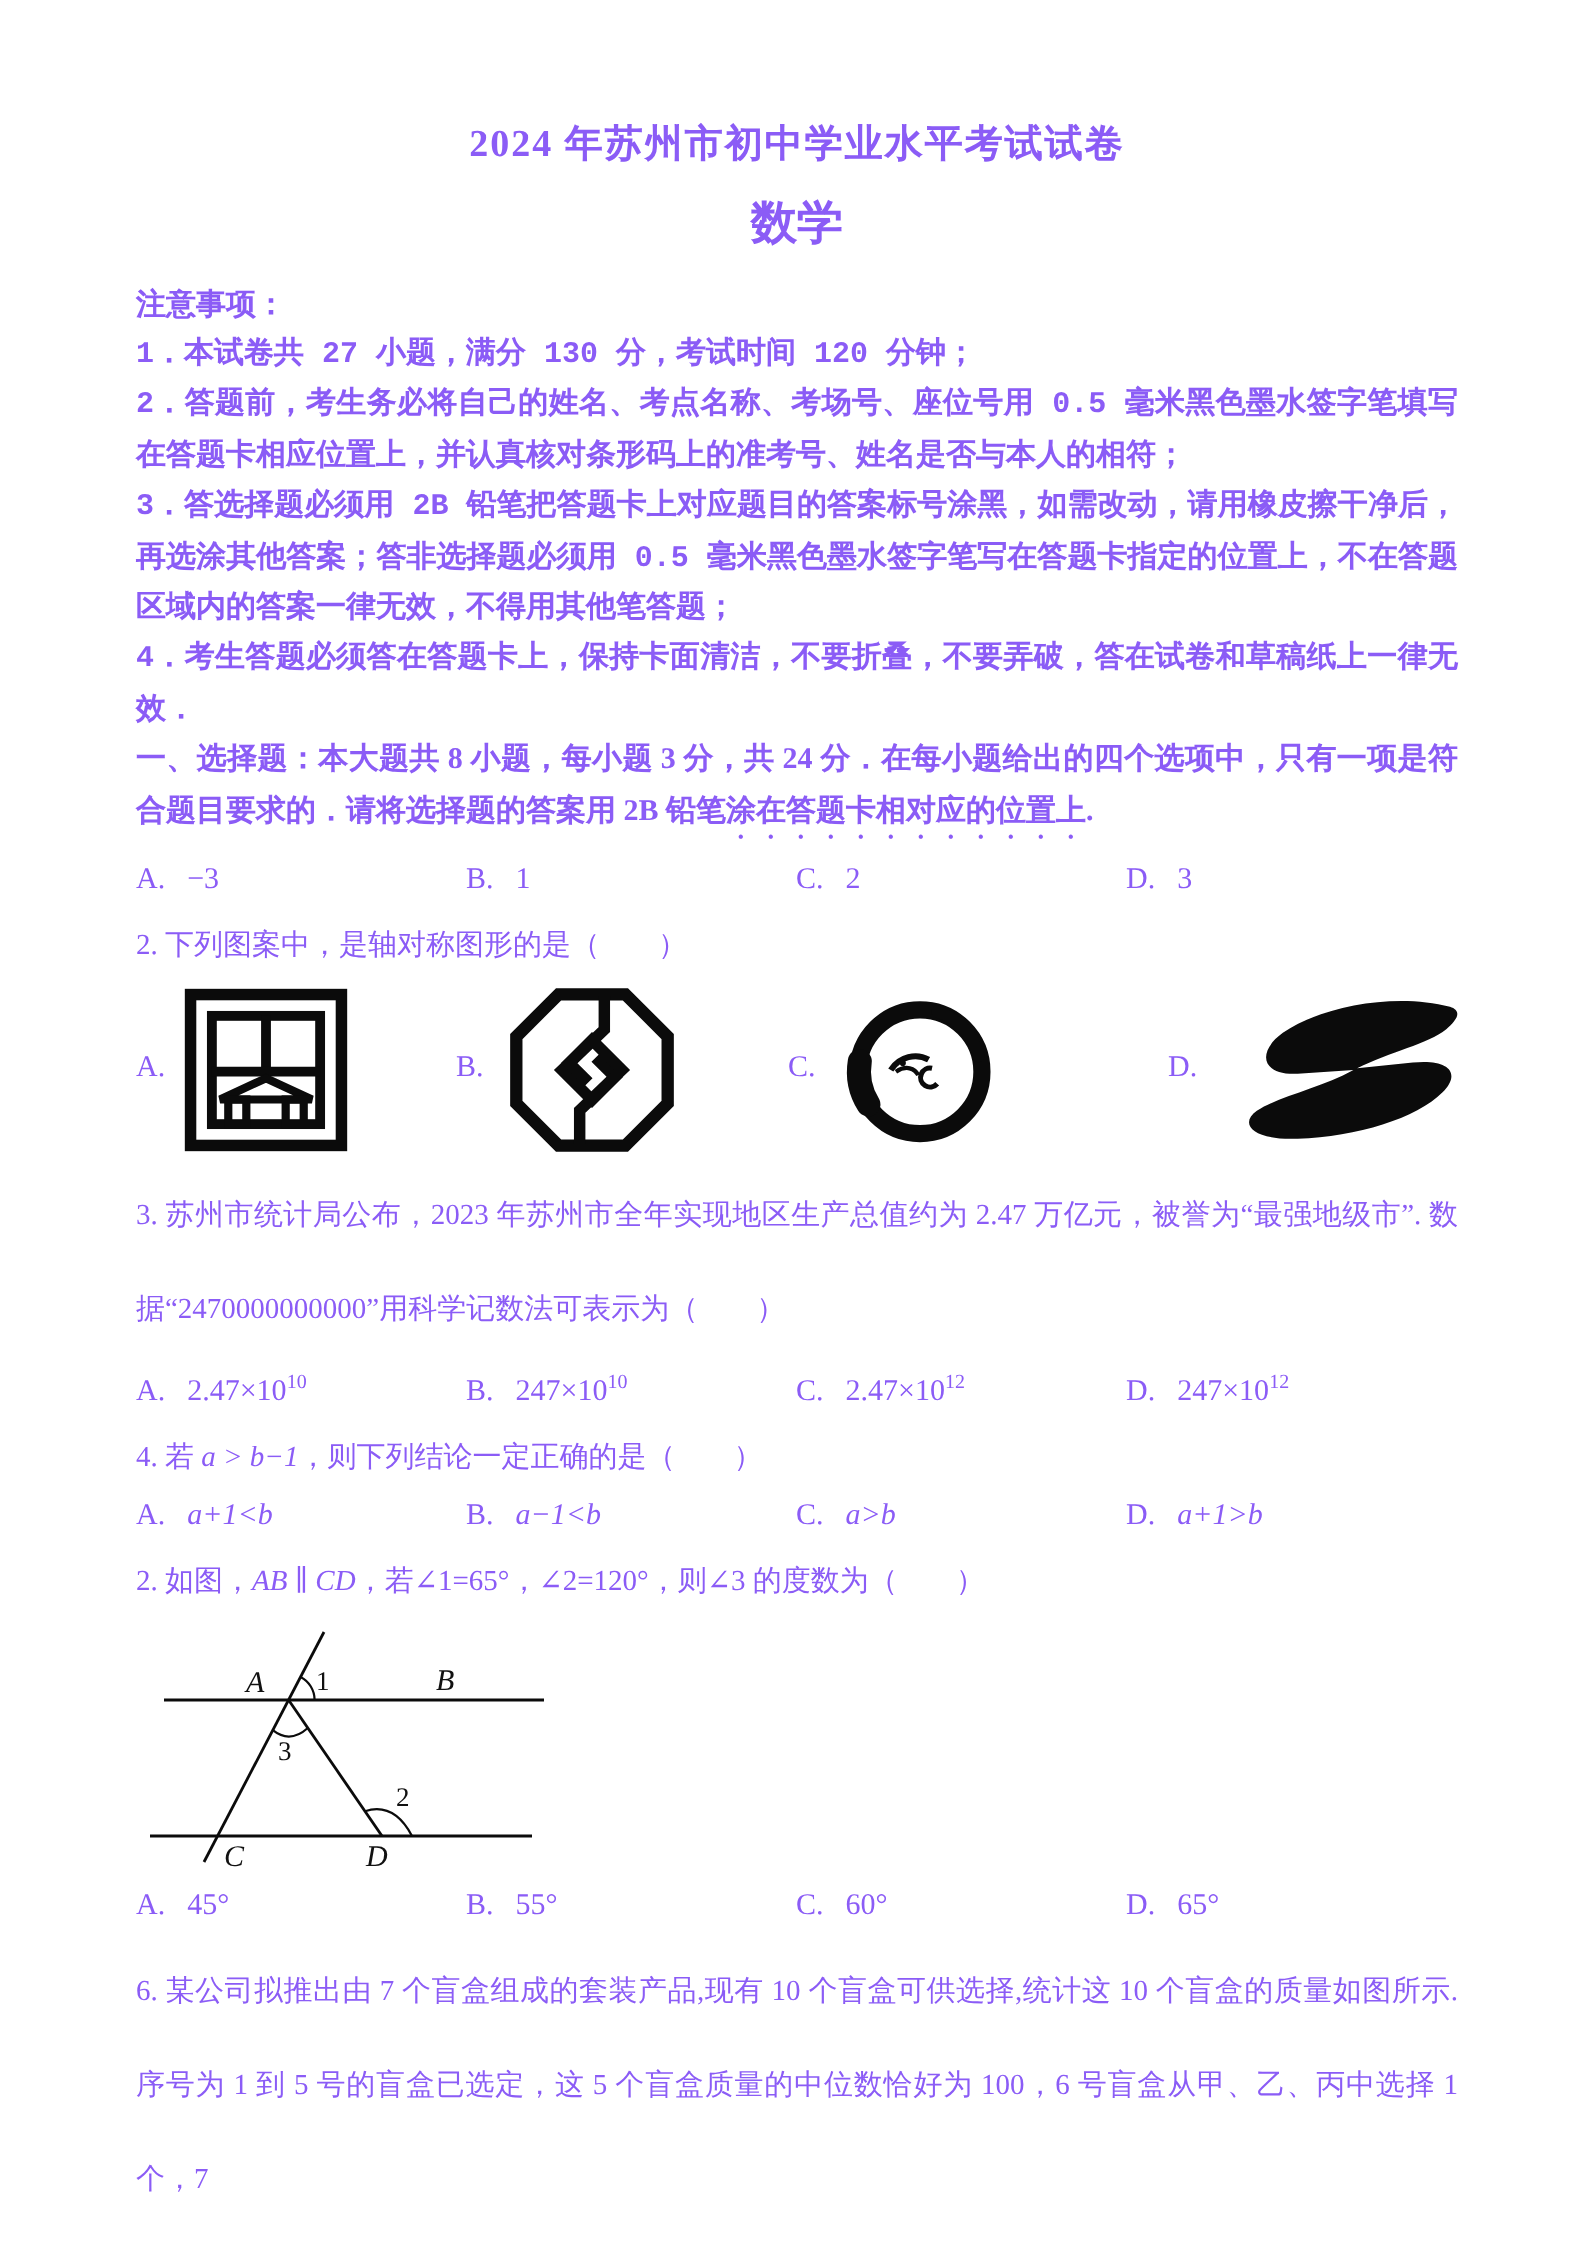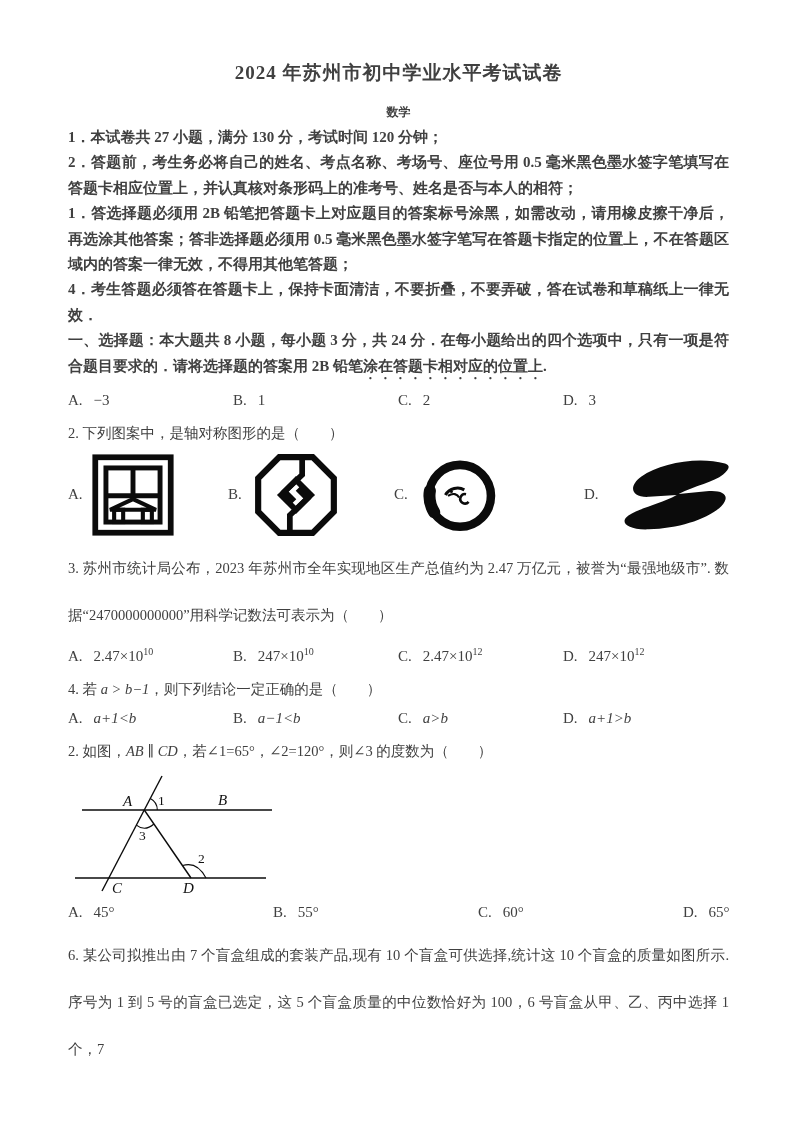--- a/index.html
+++ b/index.html
@@ -2,28 +2,28 @@
 <html lang="zh"><head>
 <meta charset="utf-8">
 <style>
   html,body{margin:0;padding:0;background:#ffffff;}
   .page{
     position:relative;
     width:793px;height:1122px;
     box-sizing:border-box;
     padding:60px 64px 0 68px;
     background:#ffffff;
-    color:#404040;
+    color:#8b5cf6;
     font-family:"Liberation Serif","DejaVu Serif",serif;
     overflow:hidden;
   }
   .title{text-align:center;font-size:19px;font-weight:700;letter-spacing:1px;line-height:26px;}
-  .subject{text-align:center;font-size:12px;font-weight:700;margin-top:13px;line-height:26px;}
+  .subject{text-align:center;font-size:23px;font-weight:700;margin-top:13px;line-height:26px;}
   .notice-head{font-size:15px;font-weight:700;margin-top:16px;line-height:24px;}
-  .note{font-size:15px;font-weight:700;line-height:25.4px;text-align:justify;margin:0;}
+  .note{font-size:15px;font-weight:700;line-height:25.4px;text-align:justify;margin:0;font-family:Liberation Mono, monospace;}
   .sec-head{font-size:15px;font-weight:700;line-height:25.4px;text-align:justify;margin:0;}
   .emph{
     -webkit-text-emphasis:filled dot;-webkit-text-emphasis-position:under right;
     text-emphasis:filled dot;text-emphasis-position:under right;
   }
   .q{font-size:14.5px;line-height:23px;margin:13px 0 0 0;text-align:justify;}
   .q.wrap{line-height:47px;margin-top:7px;}
   .mathit{font-style:italic;font-family:"Liberation Serif","DejaVu Serif",serif;margin-top:29px;}
   .opts{display:grid;grid-template-columns:165px 165px 165px 1fr;margin-top:9px;font-size:15px;}
   .opt{white-space:nowrap;}
@@ -40,23 +40,24 @@
   .fig-num{font-size:13.5px;fill:#111;font-style:normal;font-family:"Liberation Serif","DejaVu Serif",serif;}
 </style>
 </head>
 <body>
 
 <div class="page">
 
   <div class="title">2024 年苏州市初中学业水平考试试卷</div>
   <div class="subject">数学</div>
 
+  <div class="notice-head">注意事项：</div>
   <p class="note">1．本试卷共 27 小题，满分 130 分，考试时间 120 分钟；</p>
   <p class="note">2．答题前，考生务必将自己的姓名、考点名称、考场号、座位号用 0.5 毫米黑色墨水签字笔填写在答题卡相应位置上，并认真核对条形码上的准考号、姓名是否与本人的相符；</p>
-  <p class="note">1．答选择题必须用 2B 铅笔把答题卡上对应题目的答案标号涂黑，如需改动，请用橡皮擦干净后，再选涂其他答案；答非选择题必须用 0.5 毫米黑色墨水签字笔写在答题卡指定的位置上，不在答题区域内的答案一律无效，不得用其他笔答题；</p>
+  <p class="note">3．答选择题必须用 2B 铅笔把答题卡上对应题目的答案标号涂黑，如需改动，请用橡皮擦干净后，再选涂其他答案；答非选择题必须用 0.5 毫米黑色墨水签字笔写在答题卡指定的位置上，不在答题区域内的答案一律无效，不得用其他笔答题；</p>
   <p class="note">4．考生答题必须答在答题卡上，保持卡面清洁，不要折叠，不要弄破，答在试卷和草稿纸上一律无效．</p>
 
   <p class="sec-head"><span>一、选择题：本大题共 8 小题，每小题 3 分，共 24 分．在每小题给出的四个选项中，只有一项是符合题目要求的．请将选择题的答案用 2B 铅笔</span><span class="emph">涂在答题卡相对应的位置上</span><span>.</span></p>
 
   <div class="opts">
     <span class="opt"><span class="lbl">A.</span><span class="val">−3</span></span>
     <span class="opt"><span class="lbl">B.</span><span class="val">1</span></span>
     <span class="opt"><span class="lbl">C.</span><span class="val">2</span></span>
     <span class="opt"><span class="lbl">D.</span><span class="val">3</span></span>
   </div>
@@ -133,21 +134,21 @@
       <text class="fig-label" x="53" y="36">A</text>
       <text class="fig-num" x="88" y="35">1</text>
       <text class="fig-label" x="148" y="35">B</text>
       <text class="fig-num" x="69" y="70">3</text>
       <text class="fig-num" x="128" y="93">2</text>
       <text class="fig-label" x="42" y="123">C</text>
       <text class="fig-label" x="113" y="123">D</text>
     </svg>
   </div>
 
-  <div class="opts" style="margin-top:4px;gap:40px;">
+  <div class="opts" style="margin-top:4px;">
     <span class="opt"><span class="lbl">A.</span><span class="val">45°</span></span>
     <span class="opt"><span class="lbl">B.</span><span class="val">55°</span></span>
     <span class="opt"><span class="lbl">C.</span><span class="val">60°</span></span>
     <span class="opt"><span class="lbl">D.</span><span class="val">65°</span></span>
   </div>
 
   <p class="q wrap" style="margin-top:11px;">6. 某公司拟推出由 7 个盲盒组成的套装产品,现有 10 个盲盒可供选择,统计这 10 个盲盒的质量如图所示.序号为 1 到 5 号的盲盒已选定，这 5 个盲盒质量的中位数恰好为 100，6 号盲盒从甲、乙、丙中选择 1 个，7</p>
 
 </div>
 

